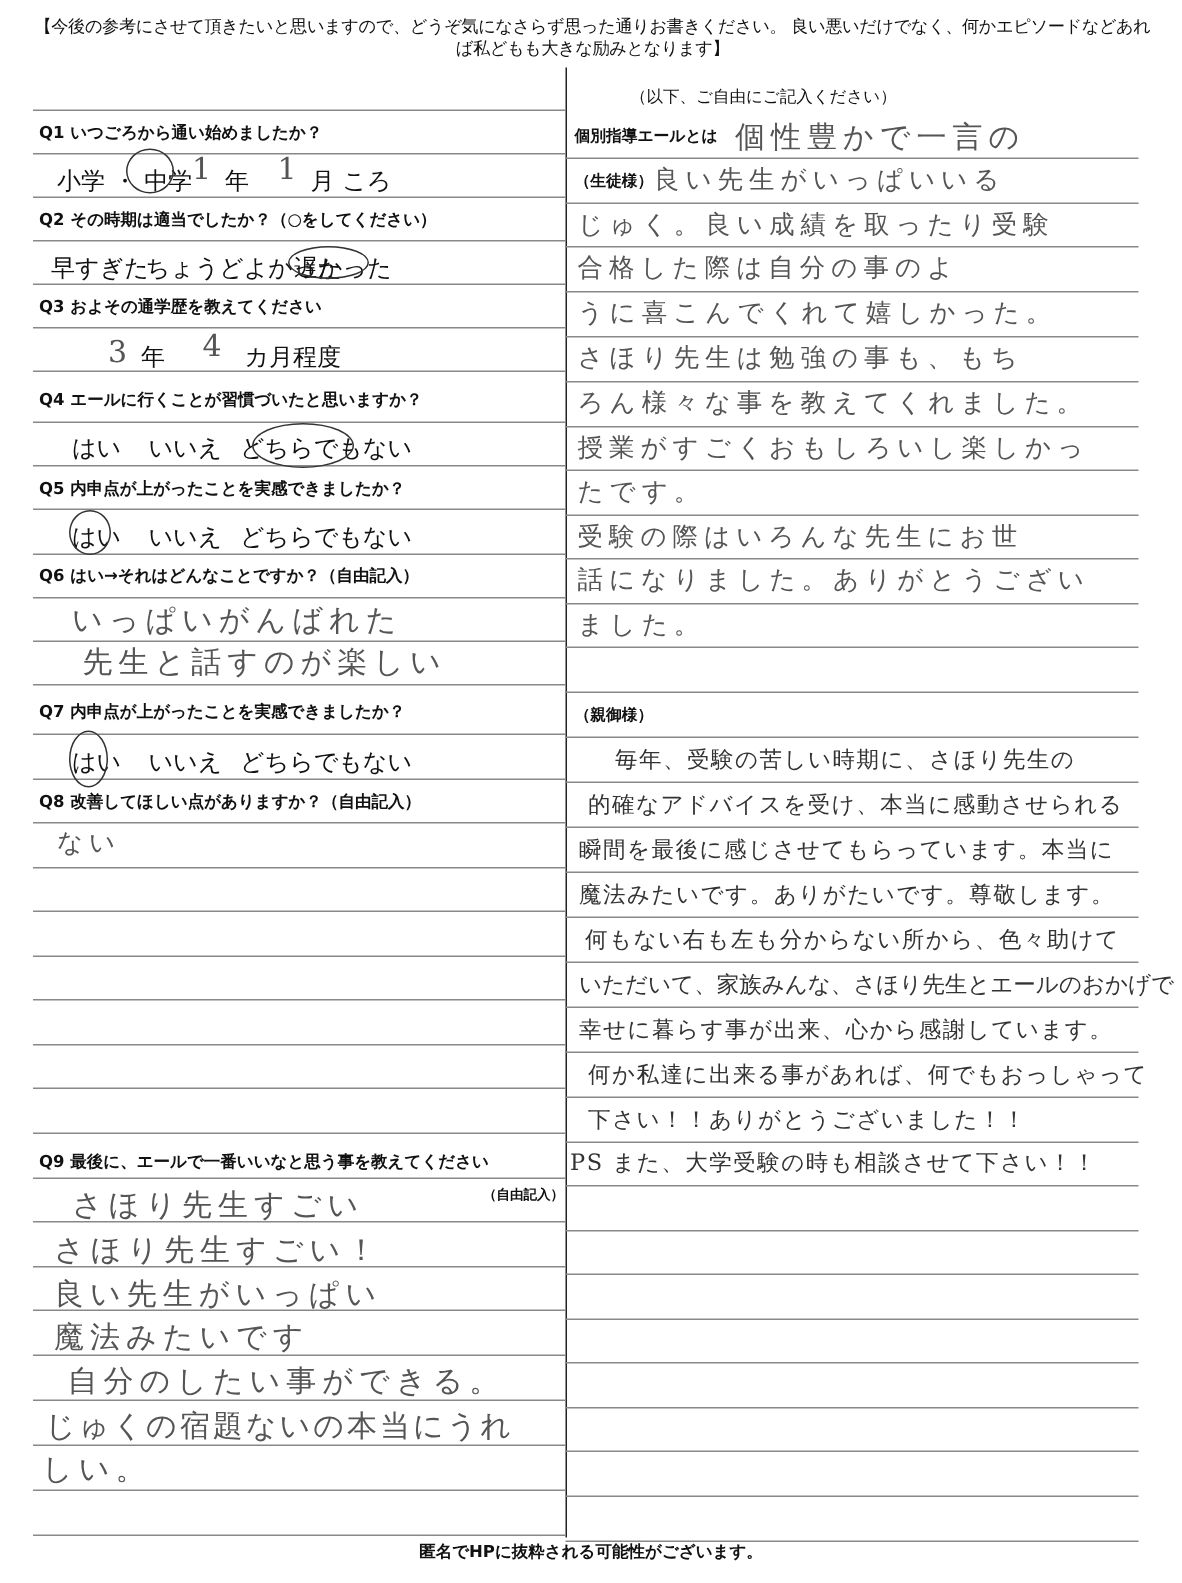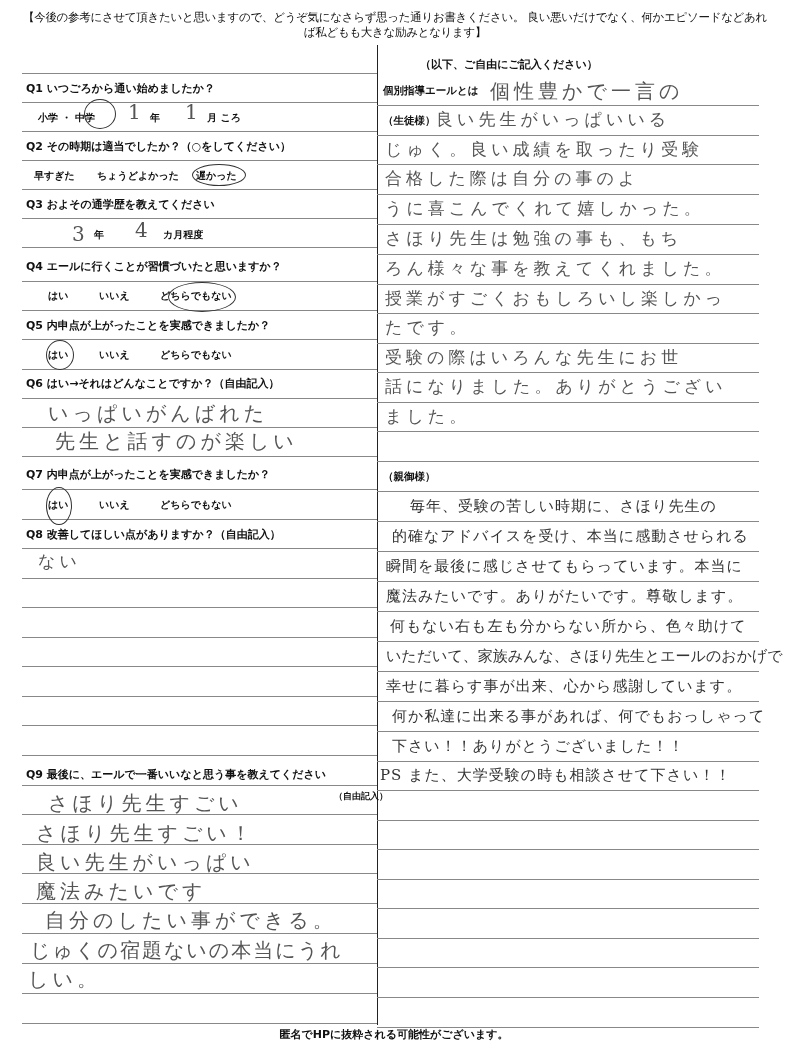--- a/index.html
+++ b/index.html
@@ -1,36 +1,36 @@
 <!DOCTYPE html>
 <html><head>
 <meta charset="utf-8">
 <style>
   html, body { margin:0; padding:0; background:#ffffff; }
   body { width:788px; height:1055px; position:relative; overflow:hidden;
          font-family:"DejaVu Sans", "Liberation Sans", sans-serif; color:#111; }
   .header { position:absolute; left:20px; top:10px; width:750px; text-align:center;
             font-size:11.5px; font-weight:normal; line-height:15px; letter-spacing:-0.3px; }
-  .subheader { position:absolute; left:420px; top:57px; font-size:11px; font-weight:bold; }
+  .subheader { position:absolute; left:420px; top:57px; font-size:11px; font-weight:normal; }
   .vline { position:absolute; left:377px; top:45px; width:1px; height:980px; background:#222; }
   .hline { position:absolute; height:1px; background:#888; }
   .hline.l { left:22px; width:355px; }
   .hline.r { left:377px; width:382px; }
   .q { position:absolute; left:26px; font-size:11px; font-weight:bold; white-space:nowrap; }
-  .opt { position:absolute; font-size:10px; font-weight:bold; white-space:nowrap; }
+  .opt { position:absolute; font-size:16px; font-weight:normal; white-space:nowrap; }
   .hand { position:absolute; font-family:"DejaVu Serif", "Liberation Serif", serif;
           color:#555; white-space:nowrap; letter-spacing:4px; }
   .hand.l { font-size:20px; left:35px; }
   .hand.r { font-size:17px; left:385px; }
   .hand.p { font-size:15px; left:386px; color:#333; letter-spacing:1px; }
   .circle { position:absolute; border:1.3px solid #333; border-radius:50%; }
   .rlabel { position:absolute; left:383px; font-size:10.5px; font-weight:bold; white-space:nowrap; }
   .footer { position:absolute; left:0; width:788px; top:1027px; text-align:center;
             font-size:11px; font-weight:bold; }
-  .small { position:absolute; font-size:9px; font-weight:bold;margin-left:12px; }
+  .small { position:absolute; font-size:9px; font-weight:bold; }
 </style>
 </head>
 <body>
 
 <div>
 
   <div class="header">【今後の参考にさせて頂きたいと思いますので、どうぞ気になさらず思った通りお書きください。 良い悪いだけでなく、何かエピソードなどあれば私どもも大きな励みとなります】</div>
   <div class="subheader">（以下、ご自由にご記入ください）</div>
   <div class="vline"></div>
 

